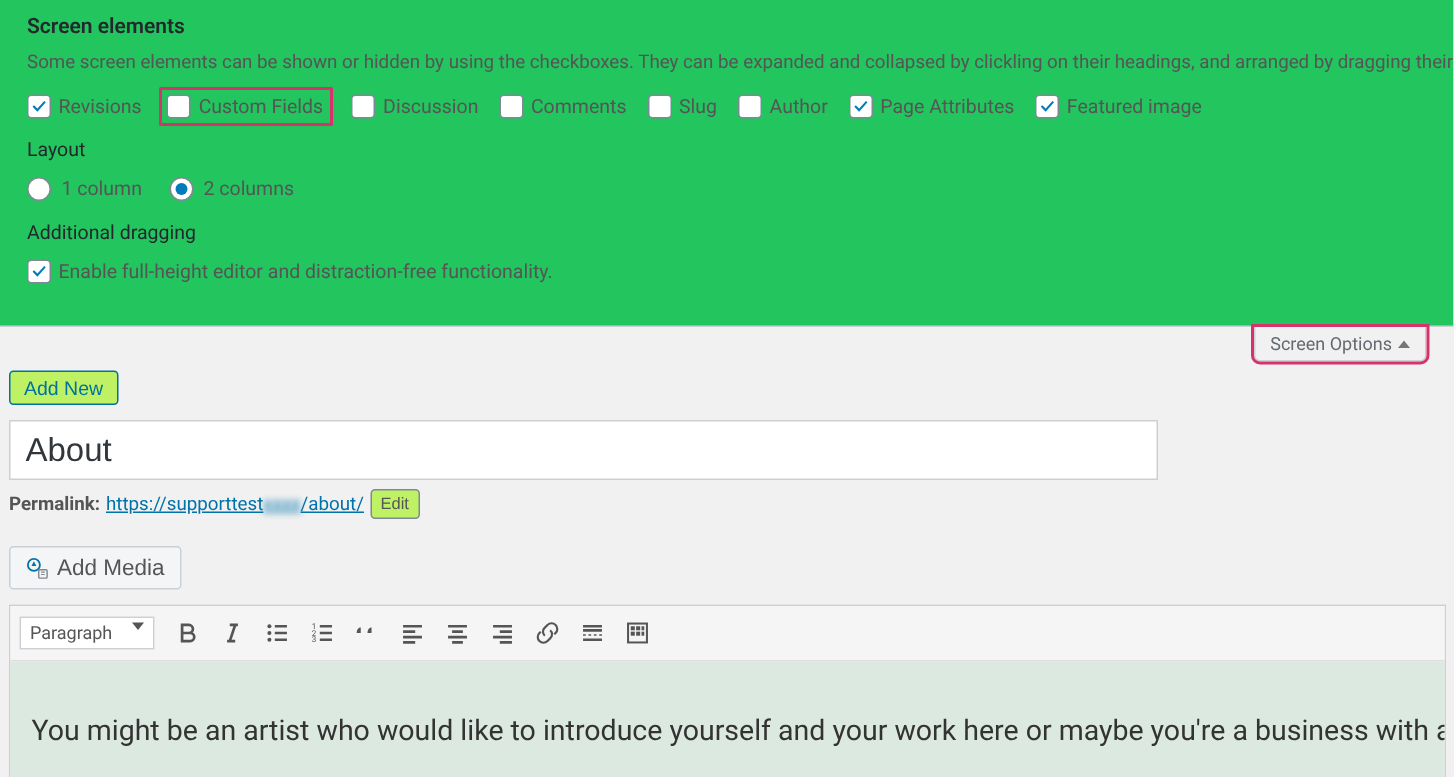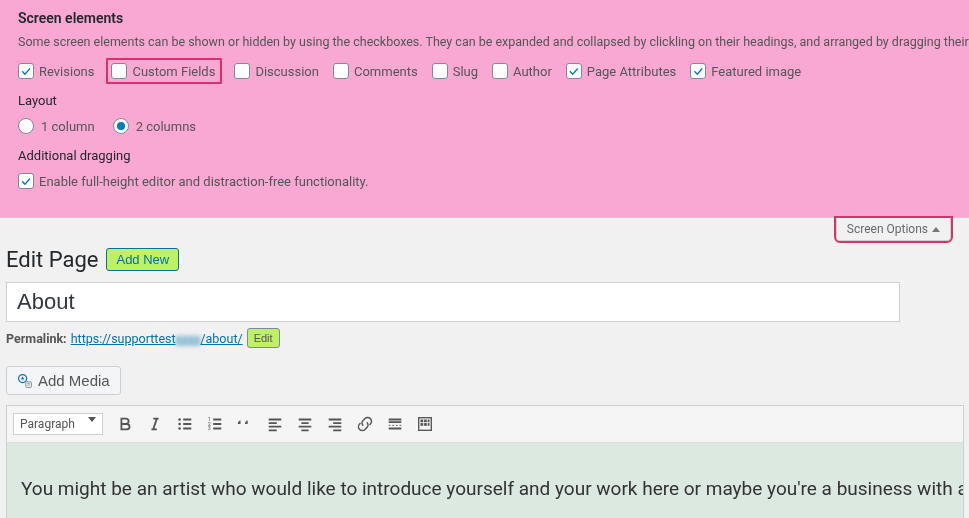--- a/index.html
+++ b/index.html
@@ -5,21 +5,21 @@
   * { box-sizing: border-box; margin: 0; padding: 0; }
   body {
     font-family: -apple-system, BlinkMacSystemFont, "Segoe UI", Roboto, Oxygen-Sans, Ubuntu, Cantarell, "Helvetica Neue", sans-serif;
     font-size: 13px;
     color: #23282d;
     background: #f1f1f1;
     width: 969px;
     overflow: hidden;
   }
   .screen-options-panel {
-    background: #f9a8d4;
+    background: #22c55e;
     border-bottom: 1px solid #ccd0d4;
     padding: 10px 18px 14px 18px;
   }
   .screen-options-panel h3 {
     font-size: 14px;
     font-weight: 600;
     margin-bottom: 8px;
     color: #23282d;
   }
   .screen-options-panel p {
@@ -153,21 +153,21 @@
   .btn-small {
     border: 1px solid #0071a1;
     color: #0071a1;
     background: #bef264;
     border-radius: 3px;
     padding: 3px 9px;
     font-size: 13px;
     cursor: pointer;
   }
   .title-input {
-    width: 894px;
+    width: 766px;
     font-size: 22px;
     padding: 6px 10px;
     border: 1px solid #ccd0d4;
     background: #fff;
     color: #32373c;
     outline: none;
     margin-bottom: 6px;
   }
   .permalink-row {
     font-size: 12.5px;
@@ -331,21 +331,20 @@
 
 <div class="screen-options-tab-wrap">
   <div class="screen-options-tab highlighted">
     <span>Screen Options</span>
     <span class="tri-up"></span>
   </div>
 </div>
 
 <div class="page-body">
   <div class="edit-header">
-    <h1>Edit Page</h1>
     <button class="btn-small">Add New</button>
   </div>
 
   <input class="title-input" type="text" value="About" style="">
 
   <div class="permalink-row">
     <strong>Permalink:</strong>
     <a href="#">
       <span>https://supporttest</span><span class="blur">xxxx</span><span>/about/</span>
     </a>

